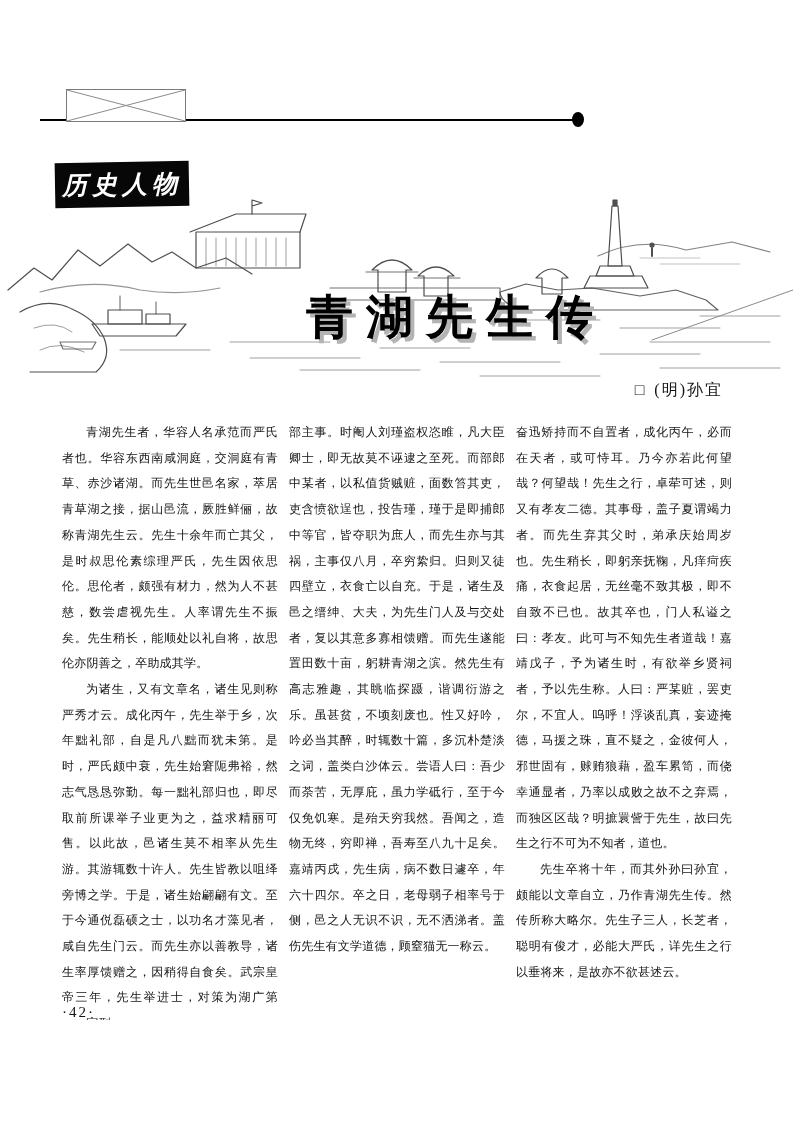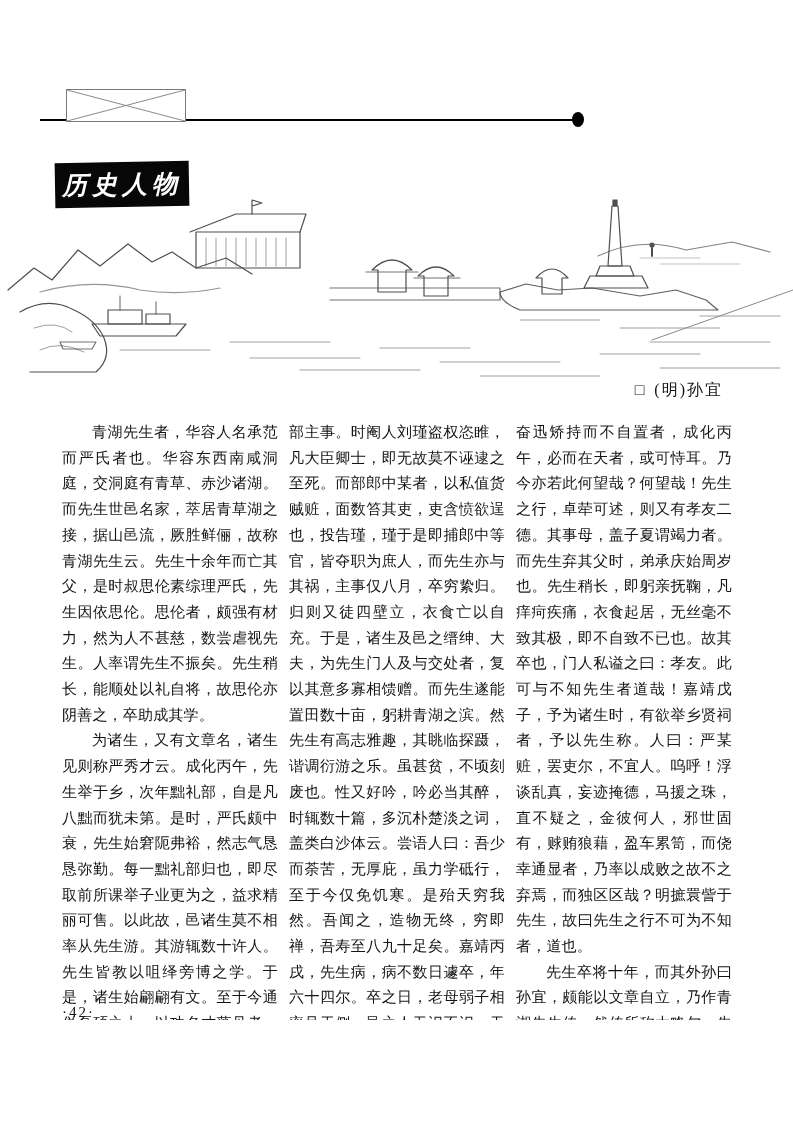--- a/index.html
+++ b/index.html
@@ -39,21 +39,21 @@
     position:absolute;right:70px;top:380px;font-size:16px;letter-spacing:2px;z-index:4;
   }
   .byline .marker{margin-right:8px;}
   
   .columns{
     position:absolute;left:62px;top:420px;width:670px;height:600px;
     display:flex;gap:11px;overflow:hidden;
   }
   .column{width:216px;flex:0 0 216px;}
   .para{
-    margin:0;font-size:15px;line-height:25.7px;text-align:justify;
+    margin:0;font-size:12px;line-height:25.7px;text-align:justify;
     letter-spacing:0.2px;color:#141414;
   }
   .para.indent{text-indent:2em;}
   
   .page-number{position:absolute;left:62px;top:1004px;font-size:15px;letter-spacing:2px;text-align:right;}
 </style>
 </head>
 <body>
 
 <div class="page">
@@ -113,20 +113,21 @@
 
         <g stroke-width="0.9" opacity="0.6">
           <path d="M120,158 L210,158 M230,150 L330,150 M250,166 L360,166 M380,156 L470,156 M300,178 L420,178 M440,170 L560,170 M480,184 L600,184 M520,128 L600,128 M620,136 L720,136 M650,150 L770,150 M600,162 L700,162 M660,176 L780,176 M700,124 L780,124"></path>
         </g>
 
         <path d="M652,148 L793,98" stroke="#8a8a8a" stroke-width="1"></path>
       </g>
     </svg>
   </div>
 
+  <div class="article-title">青湖先生传</div>
 
   <div class="byline">
     <span class="marker">□</span><span>(明)孙宜</span>
   </div>
 
   <div class="columns">
     <div class="column">
         <p class="para indent">青湖先生者，华容人名承范而严氏者也。华容东西南咸洞庭，交洞庭有青草、赤沙诸湖。而先生世邑名家，萃居青草湖之接，据山邑流，厥胜鲜俪，故称青湖先生云。先生十余年而亡其父，是时叔思伦素综理严氏，先生因依思伦。思伦者，颇强有材力，然为人不甚慈，数尝虐视先生。人率谓先生不振矣。先生稍长，能顺处以礼自将，故思伦亦阴善之，卒助成其学。</p>
         <p class="para indent">为诸生，又有文章名，诸生见则称严秀才云。成化丙午，先生举于乡，次年黜礼部，自是凡八黜而犹未第。是时，严氏颇中衰，先生始窘阨弗裕，然志气恳恳弥勤。每一黜礼部归也，即尽取前所课举子业更为之，益求精丽可售。以此故，邑诸生莫不相率从先生游。其游辄数十许人。先生皆教以咀绎旁博之学。于是，诸生始翩翩有文。至于今通侻磊硕之士，以功名才藻见者，咸自先生门云。而先生亦以善教导，诸生率厚馈赠之，因稍得自食矣。武宗皇帝三年，先生举进士，对策为湖广第一，官刑</p>
       </div>

